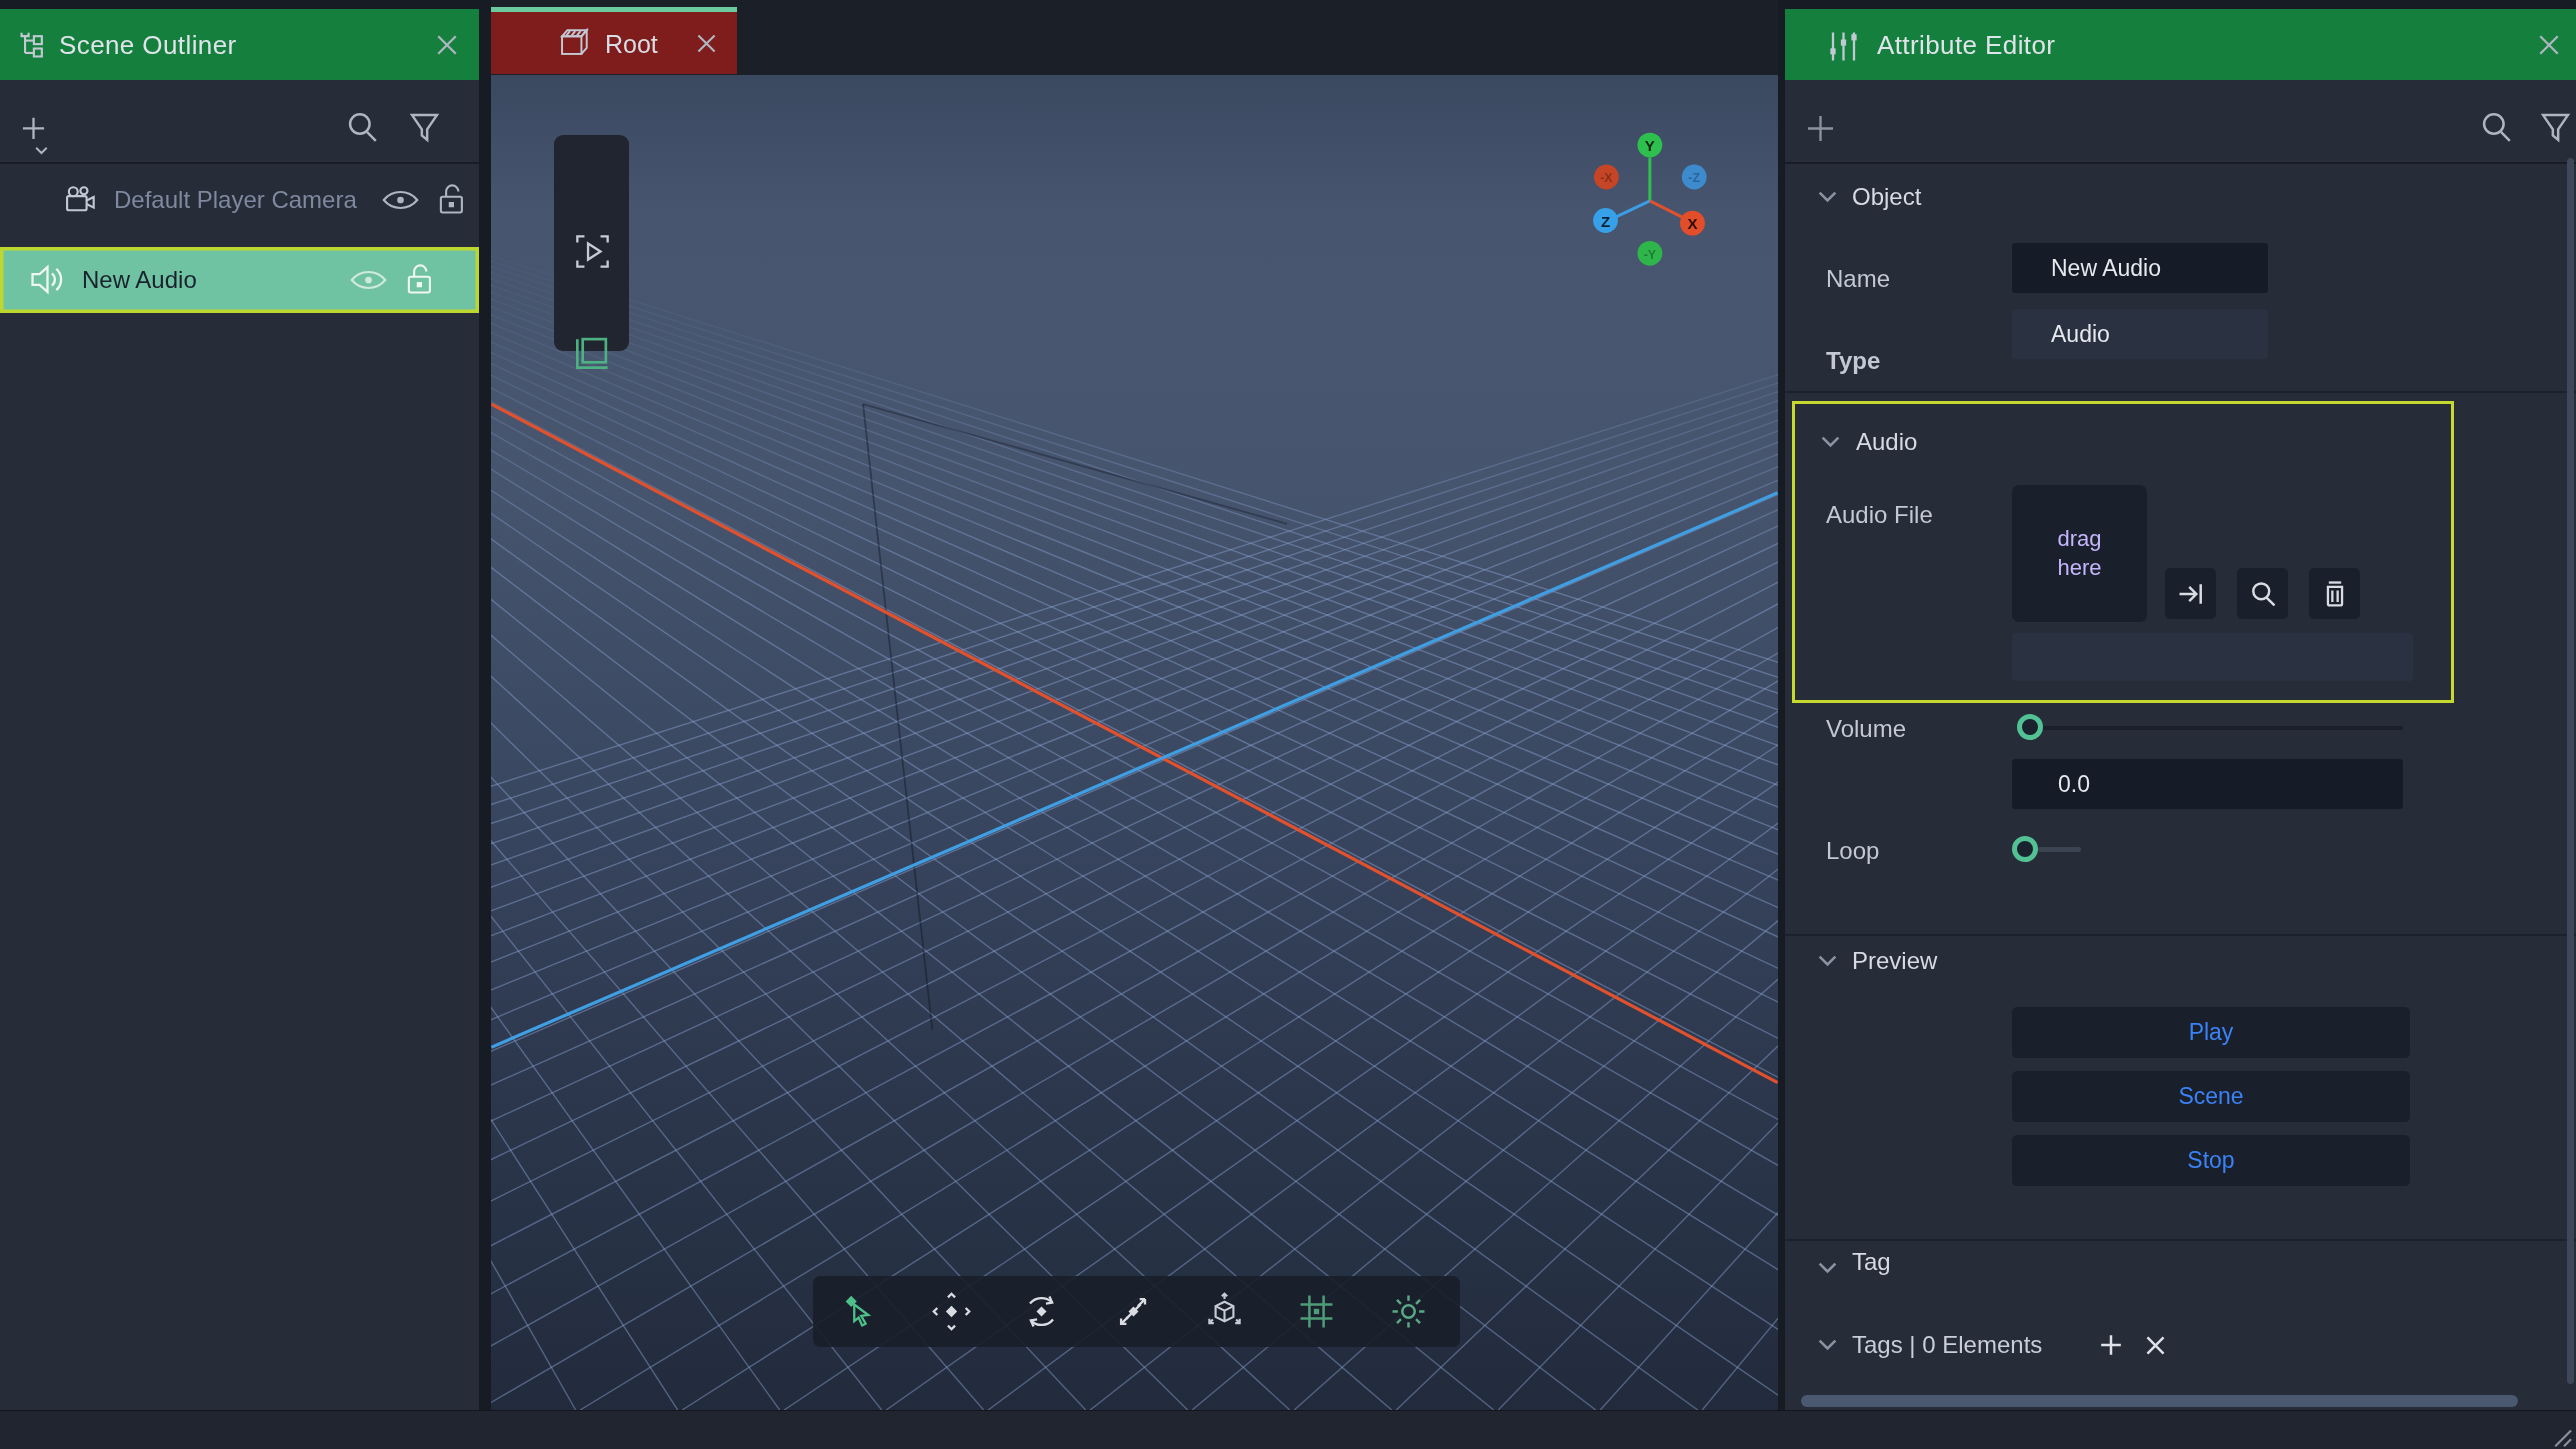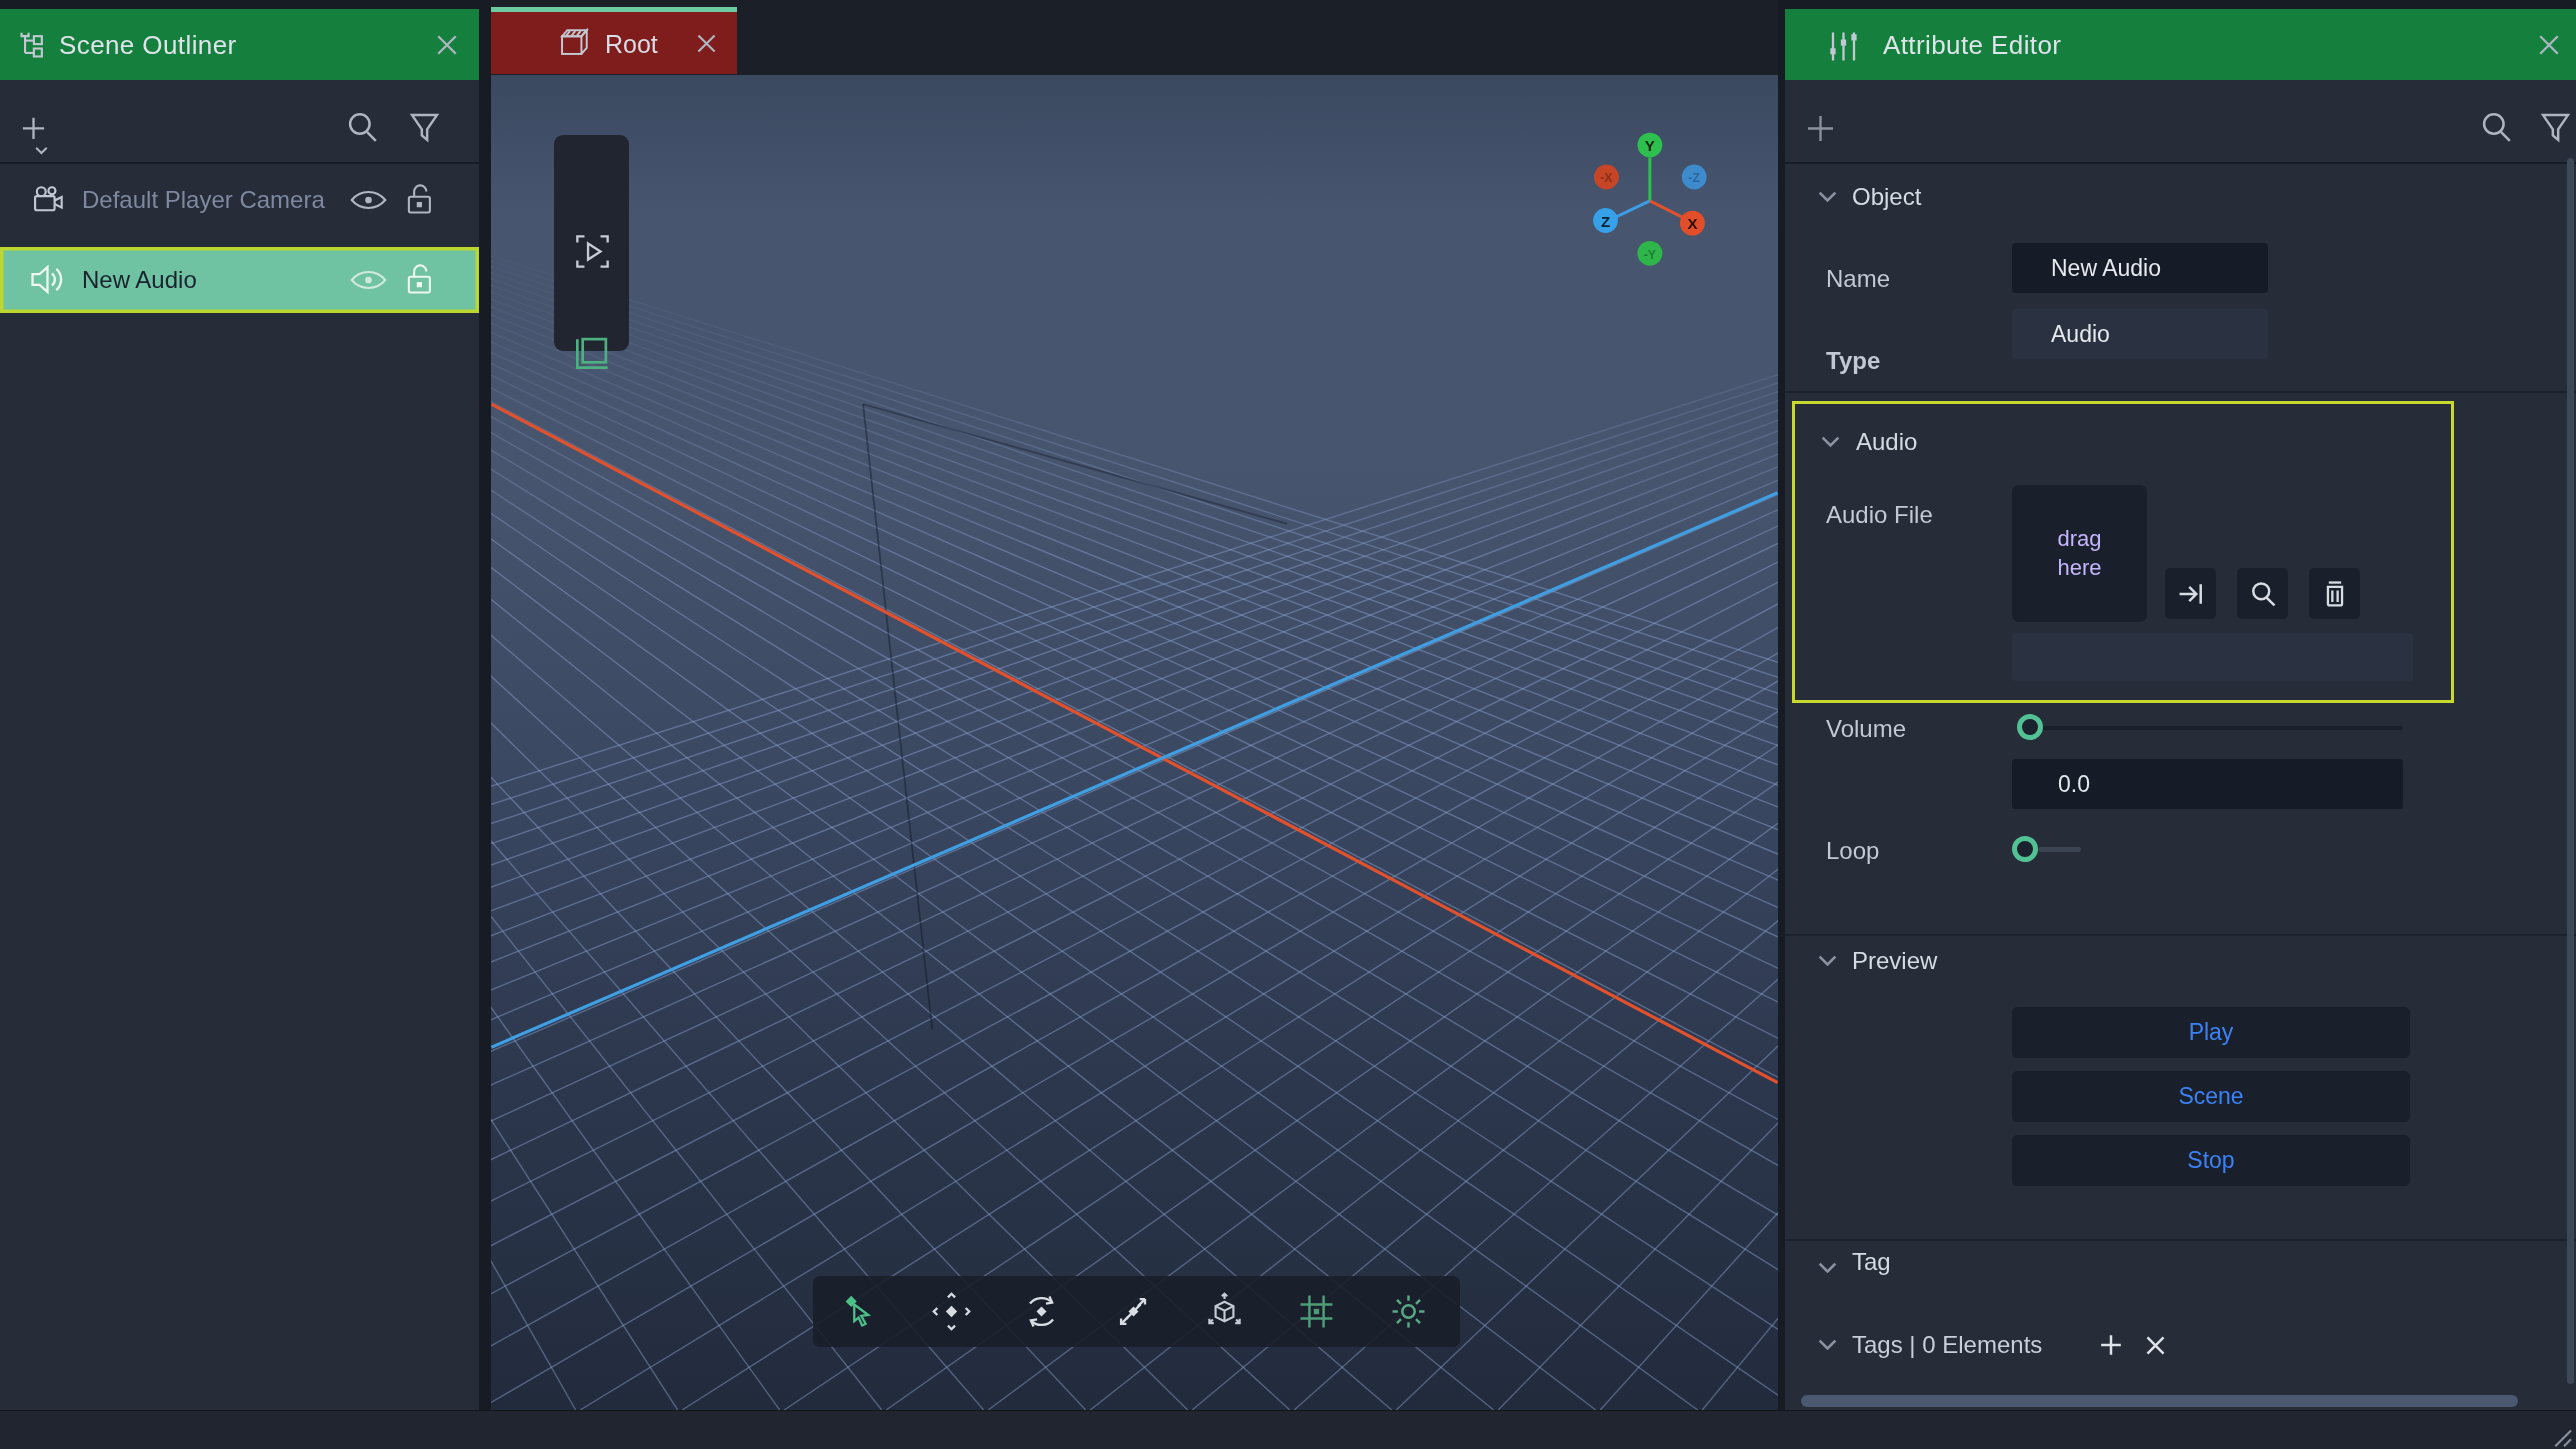--- a/index.html
+++ b/index.html
@@ -66,21 +66,21 @@
         <path d="M27 27 L37 37"></path>
     </svg>
   </span>
   <span class="icon abs" style="left:405px;top:99px;">
     <svg width="39" height="39" viewBox="0 0 44 44" stroke="#aeb6c2" stroke-width="2.8" fill="none">
       <path d="M8 8 h28 L25 24 v12 l-6 -5 v-7 Z"></path>
     </svg>
   </span>
   <div class="divider" style="top:153px;"></div>
 
-  <div class="outliner-row" style="top:156px;">
+  <div class="outliner-row" style="top:156px;margin-left:32px;">
     <span class="icon abs" style="left:28px;top:16px;">
       <svg width="39" height="39" viewBox="0 0 44 44" stroke="#c3c9d3" stroke-width="2.4" fill="none">
         <circle cx="15" cy="12" r="5"></circle>
           <circle cx="27" cy="11" r="4"></circle>
         <rect x="8" y="17" width="22" height="16" rx="2"></rect>
         <path d="M30 22 l8 -4 v12 l-8 -4"></path>
       </svg>
     </span>
     <span class="label" style="color:#7e89a0;">Default Player Camera</span>
     <span class="icon abs" style="left:348px;top:19.5px;">
@@ -378,21 +378,21 @@
 <div class="panel" style="left:1785px;width:791px;">
   <div class="hdr">
     <span class="icon abs" style="left:41px;top:19.5px;">
       <svg width="35" height="35" viewBox="0 0 40 40" stroke="#c3c9d3" stroke-width="2.6" fill="none">
         <path d="M8 4 v32 M20 4 v32 M32 4 v32"></path>
         <rect x="5" y="22" width="6" height="7" fill="#c3c9d3" stroke="none"></rect>
         <rect x="17" y="12" width="6" height="7" fill="#c3c9d3" stroke="none"></rect>
         <rect x="29" y="6" width="6" height="7" fill="#c3c9d3" stroke="none"></rect>
       </svg>
     </span>
-    <span class="hdr-title" style="left:98px;">Attribute Editor</span>
+    <span class="hdr-title" style="left:92px;">Attribute Editor</span>
     <span class="icon abs" style="left:750px;top:22px;">
       <svg width="28" height="28" viewBox="0 0 32 32" stroke="#aeb6c2" stroke-width="2.6">
         <path d="M6 6 L26 26 M26 6 L6 26"></path>
       </svg>
     </span>
   </div>
 
   <span class="icon abs" style="left:14px;top:98px;opacity:.75;">
     <svg width="43" height="43" viewBox="0 0 48 48" stroke="#aeb6c2" stroke-width="2.6" fill="none">
       <path d="M10 24 h28 M24 10 v28"></path>

